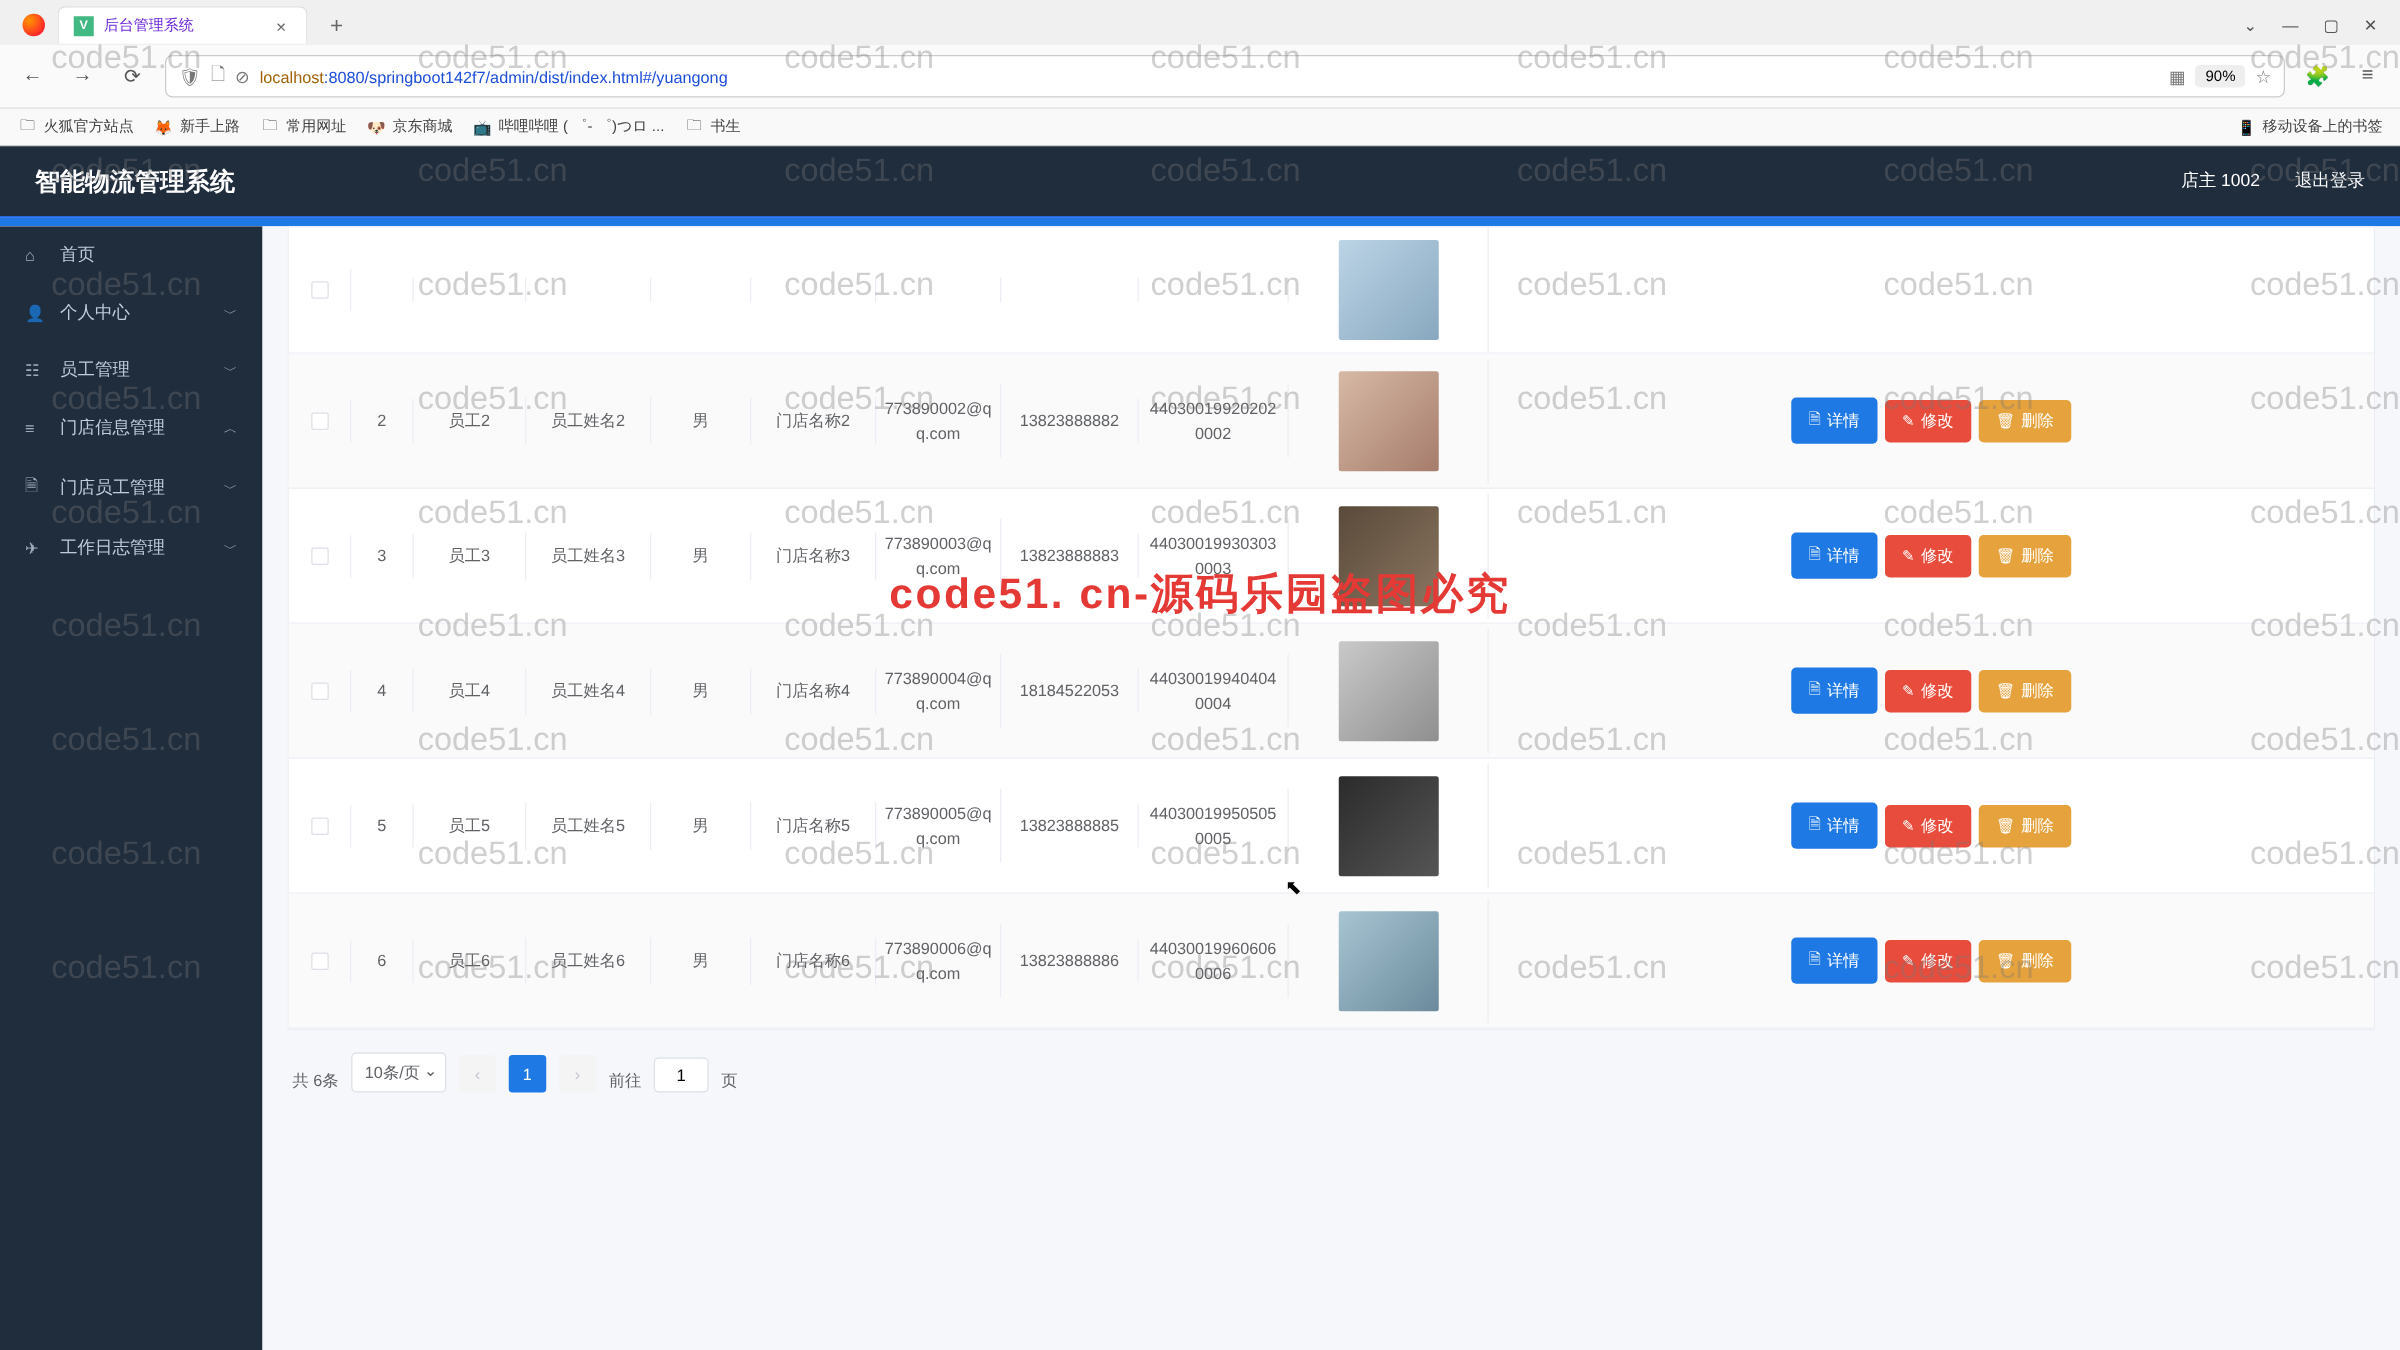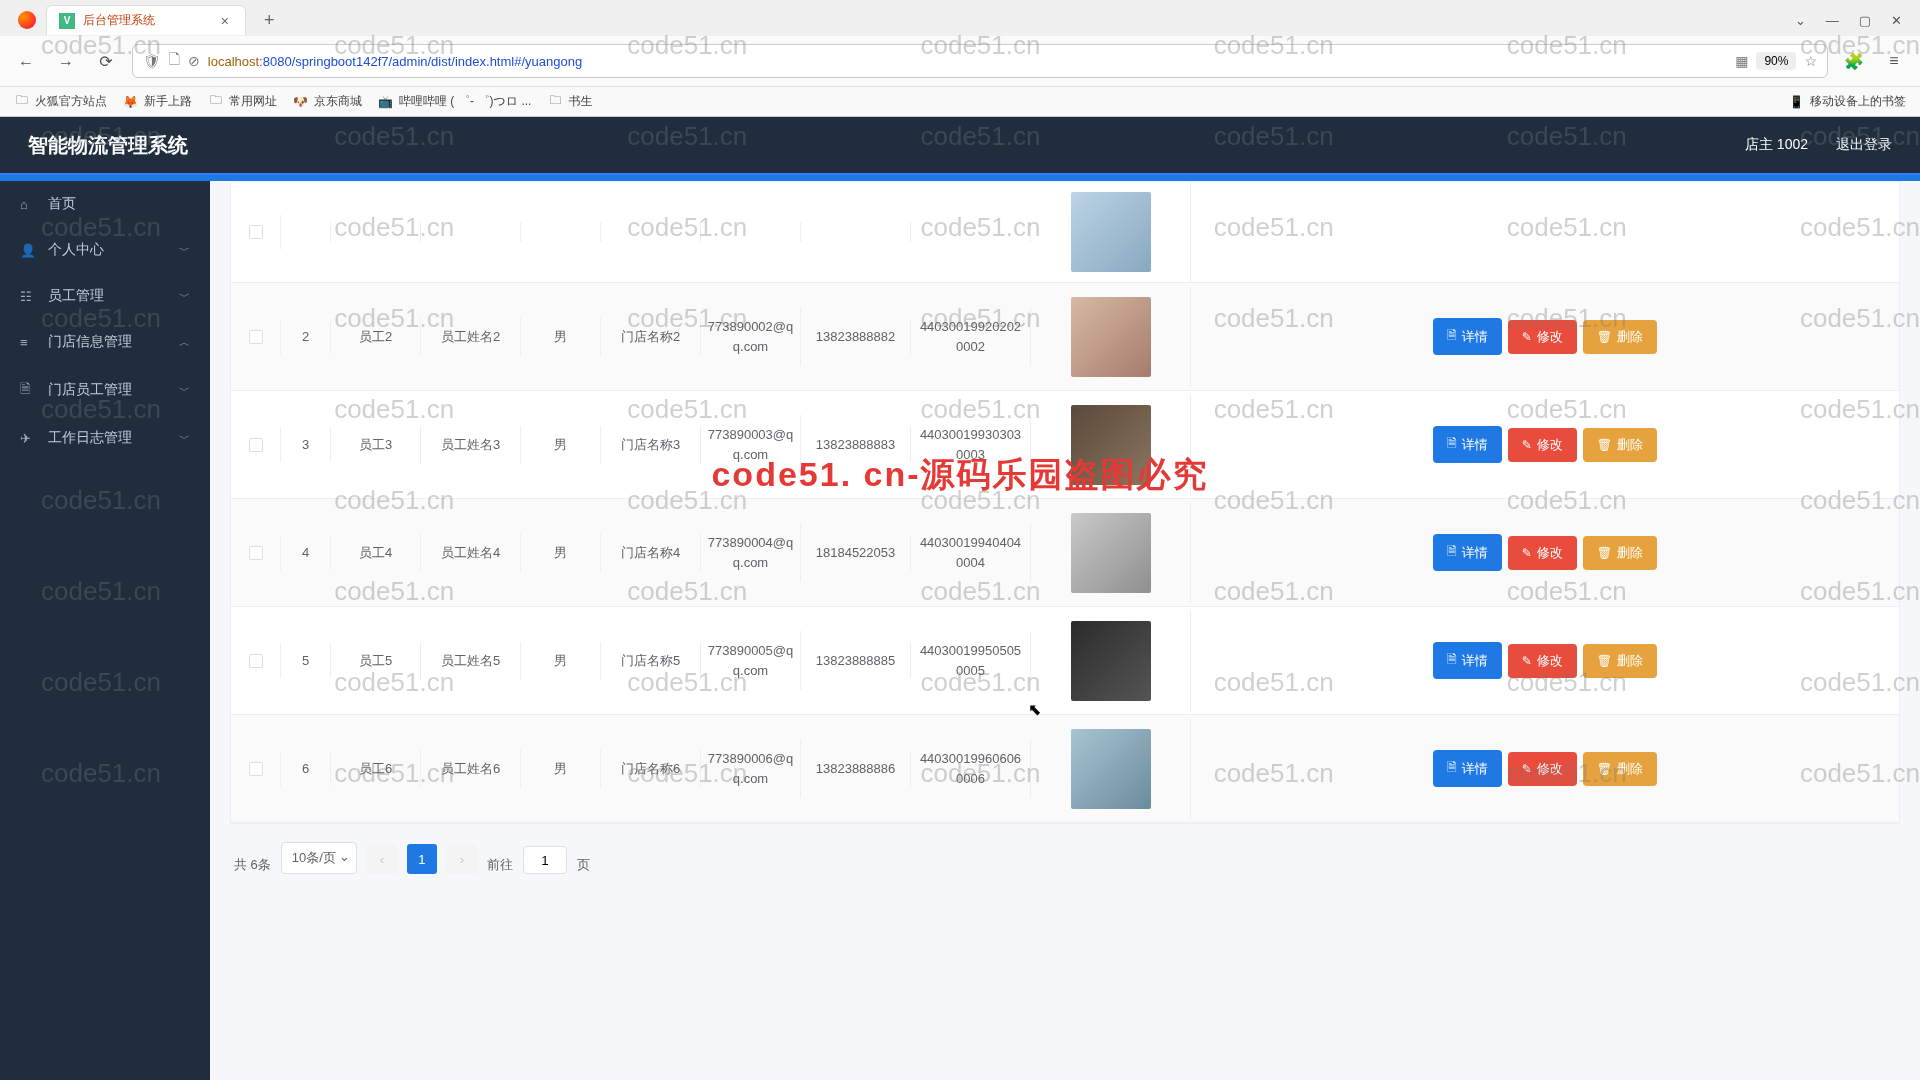--- a/index.html
+++ b/index.html
@@ -3,21 +3,21 @@
 <meta charset="utf-8">
 <style>
   * { margin: 0; padding: 0; box-sizing: border-box; }
   body { font-family: "Microsoft YaHei", Arial, sans-serif; font-size: 14px; background: #f0f2f5; overflow: hidden; }
   
   .browser-chrome { background: #f0f0f0; border-bottom: 1px solid #ccc; }
   .tab-bar { display: flex; align-items: center; padding: 4px 8px 0 8px; height: 36px; }
   .ff-icon { width: 18px; height: 18px; margin: 0 10px; background: radial-gradient(circle at 30% 30%, #ff9500, #ff0039); border-radius: 50%; }
   .tab { display: flex; align-items: center; background: #fff; border-radius: 6px 6px 0 0; padding: 6px 12px; min-width: 200px; border: 1px solid #ddd; border-bottom: none; }
   .tab-favicon { width: 16px; height: 16px; background: #42b883; margin-right: 8px; display:flex; align-items:center; justify-content:center; color:#fff; font-size:10px; font-weight:bold;}
-  .tab-title { flex: 1; font-size: 12px; color: #c2410c; }
+  .tab-title { flex: 1; font-size: 12px; color: #6d28d9; }
   .tab-close { color: #666; font-size: 14px; cursor: pointer; padding: 0 4px; }
   .tab-new { margin-left: 10px; color: #666; font-size: 18px; cursor: pointer; padding: 4px 8px; }
   
   .addr-bar { display: flex; align-items: center; padding: 8px 12px; gap: 12px; background: #fafafa; }
   .nav-btn { width: 28px; height: 28px; display: flex; align-items: center; justify-content: center; color: #555; cursor: pointer; border-radius: 4px; font-size: 16px; }
   .addr-input-wrap { flex: 1; display: flex; align-items: center; background: #fff; border: 1px solid #ccc; border-radius: 6px; padding: 4px 10px; gap: 8px; }
   .addr-icon { color: #777; font-size: 14px; }
   .addr-text { flex: 1; font-size: 13px; color: #333; }
   .addr-text .host { color: #a16207; }
   .addr-text .rest { color: #1d4ed8; }

